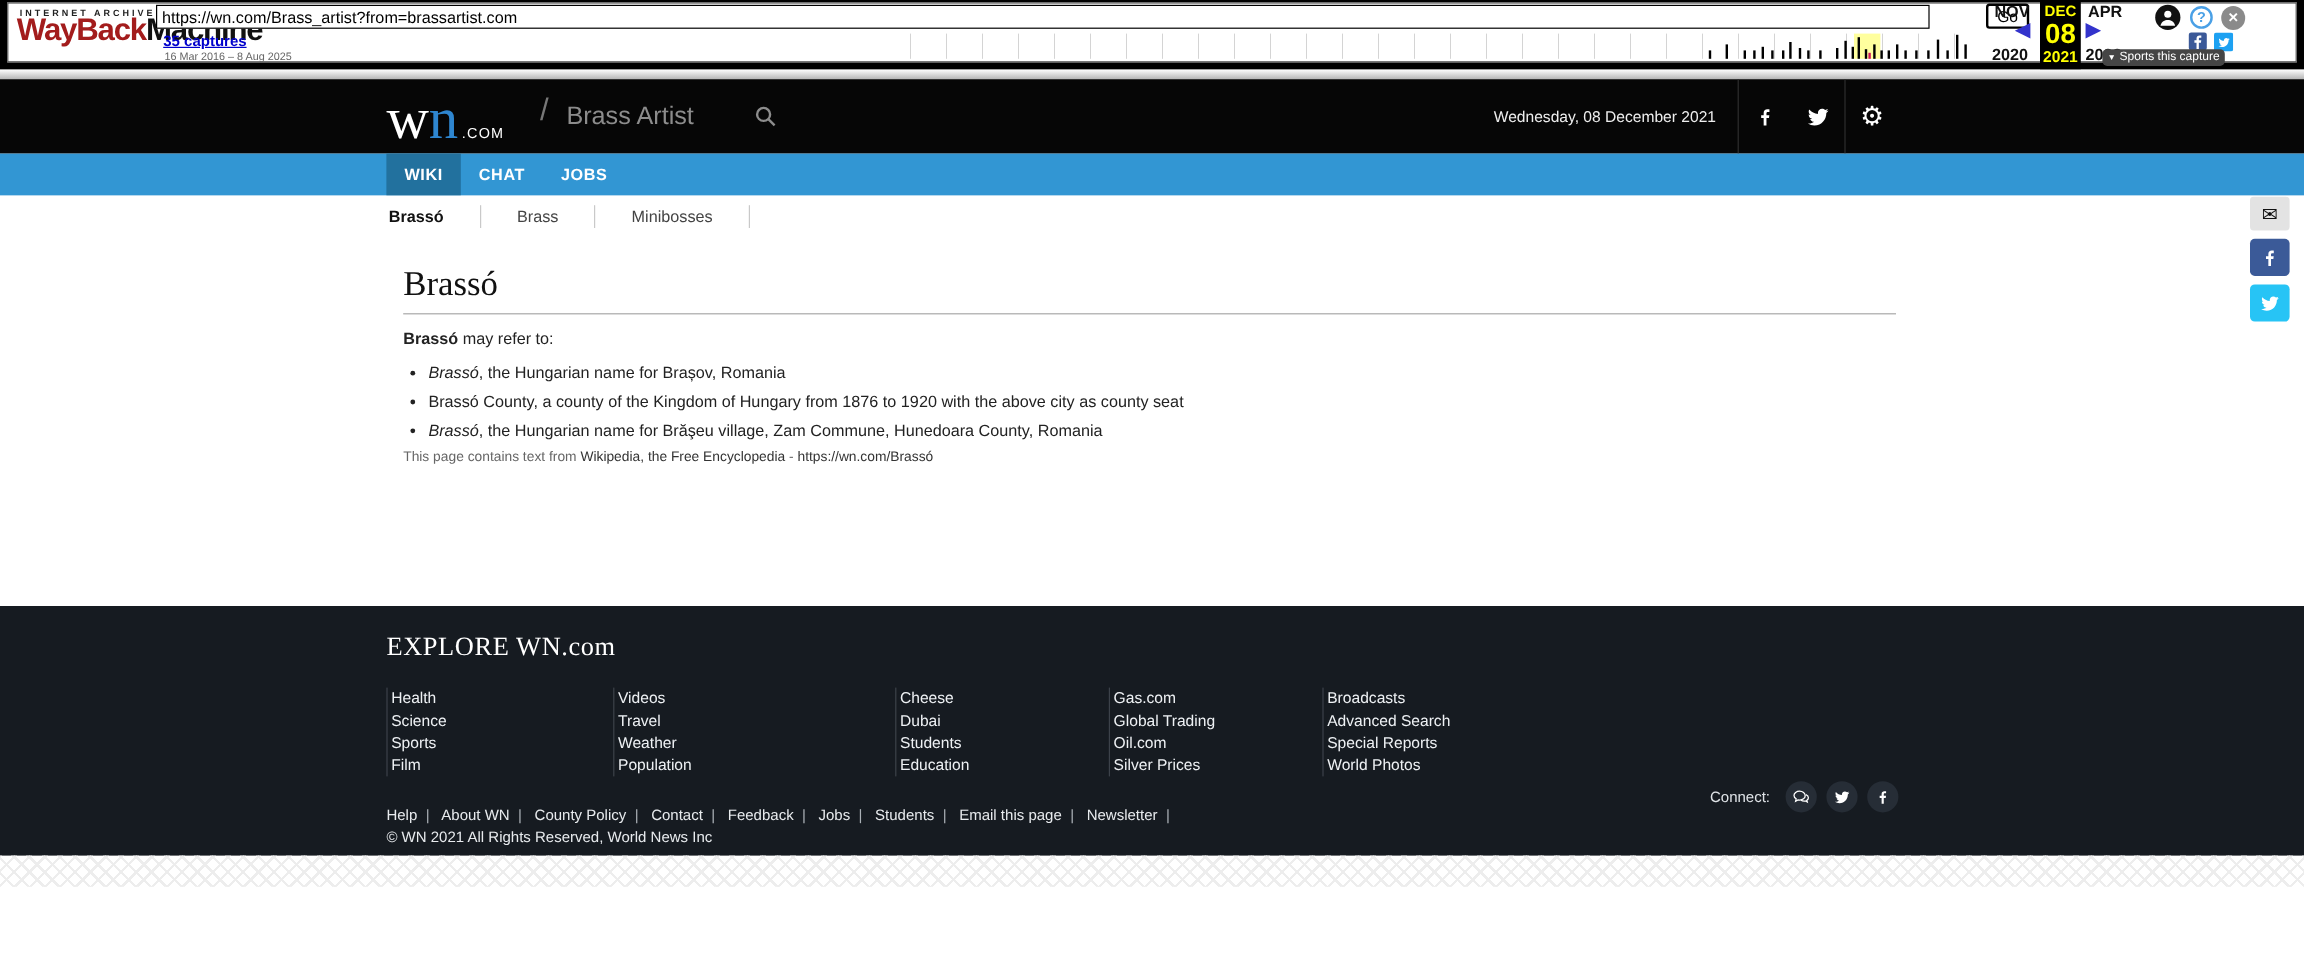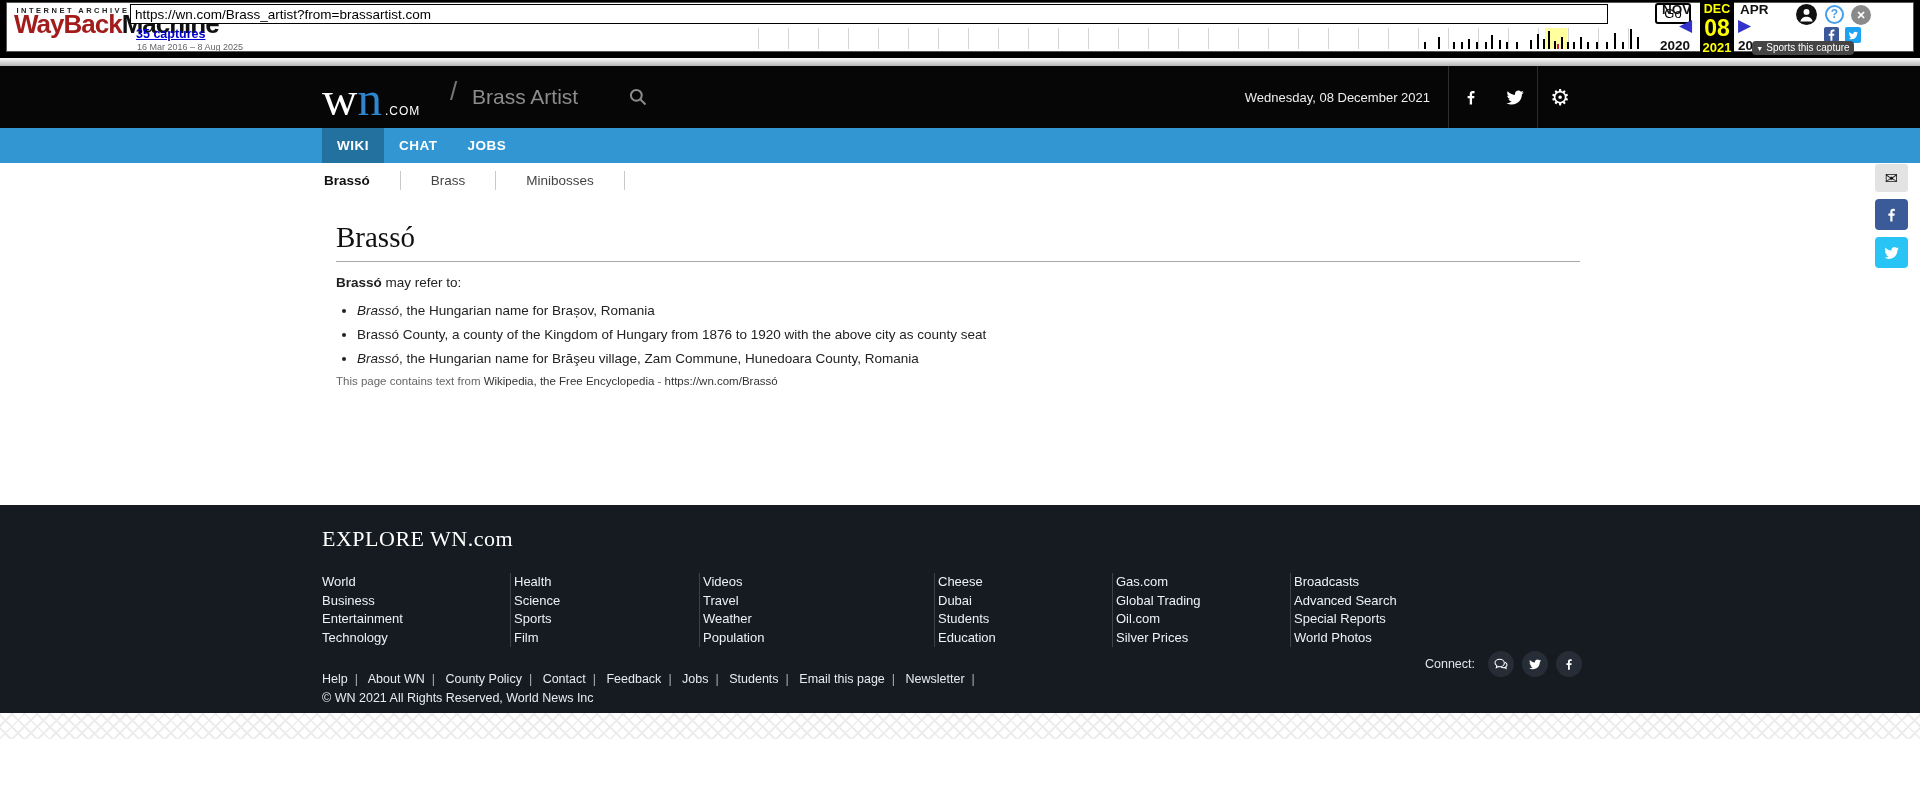--- a/index.html
+++ b/index.html
@@ -281,26 +281,20 @@
       <svg width="17" height="17" viewBox="0 0 24 24">
           <path fill="#fff" d="M22.5 6.2c-.8.3-1.6.6-2.4.7.9-.5 1.5-1.3 1.8-2.3-.8.5-1.7.8-2.7 1-.8-.8-1.9-1.3-3.1-1.3-2.3 0-4.2 1.9-4.2 4.2 0 .3 0 .7.1 1-3.5-.2-6.6-1.9-8.7-4.4-.4.6-.6 1.3-.6 2.1 0 1.5.7 2.7 1.9 3.5-.7 0-1.3-.2-1.9-.5v.1c0 2 1.4 3.7 3.4 4.1-.4.1-.7.2-1.1.2-.3 0-.5 0-.8-.1.5 1.7 2.1 2.9 3.9 2.9-1.4 1.1-3.2 1.8-5.2 1.8h-1c1.9 1.2 4.1 1.9 6.4 1.9 7.7 0 12-6.4 12-12v-.5c.8-.6 1.5-1.3 2.2-2.4z"></path>
         </svg>
     </div>
   </div>
 
   <div class="footer">
     <div class="container">
       <div class="f-explore">EXPLORE WN.com</div>
       <div class="f-cols">
-        <div class="f-col w1">
-          <a>World</a>
-          <a>Business</a>
-          <a>Entertainment</a>
-          <a>Technology</a>
-        </div>
         <div class="f-col sep w2">
           <a>Health</a>
           <a>Science</a>
           <a>Sports</a>
           <a>Film</a>
         </div>
         <div class="f-col sep w3">
           <a>Videos</a>
           <a>Travel</a>
           <a>Weather</a>

